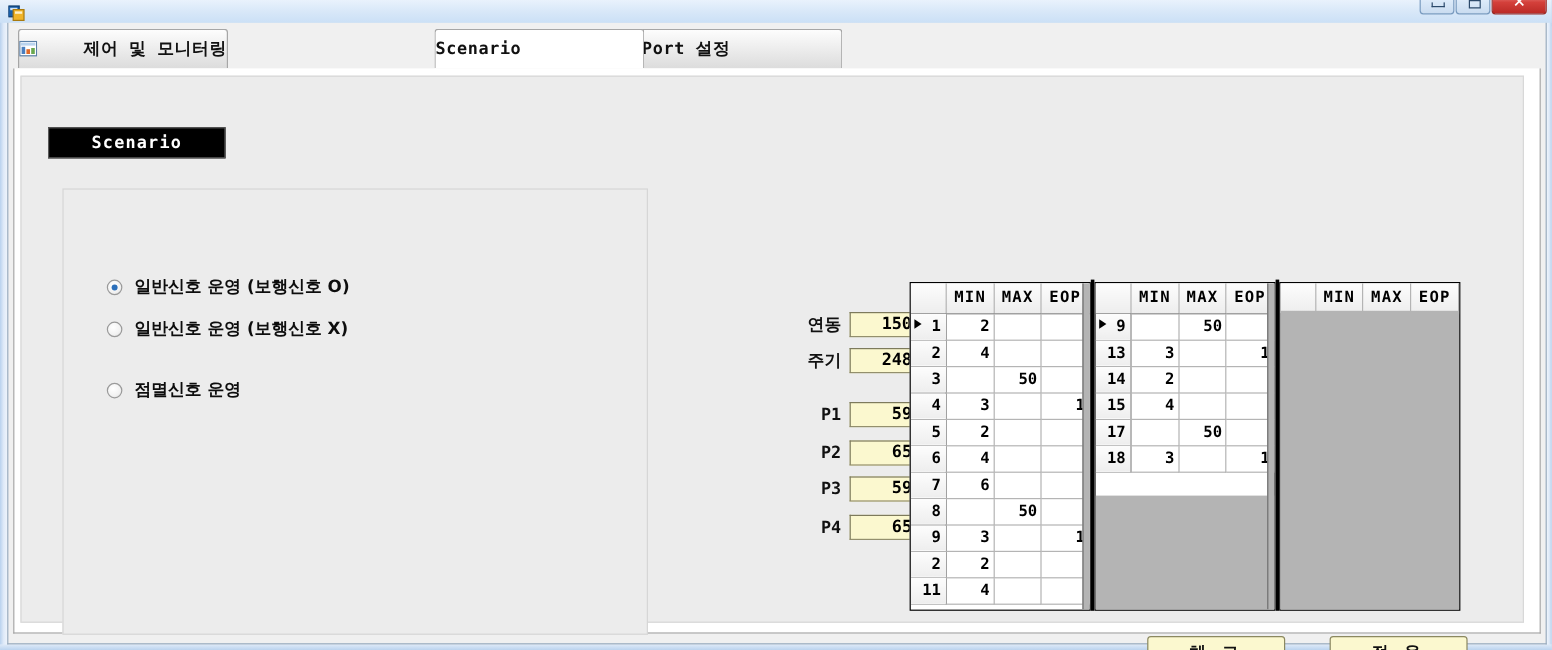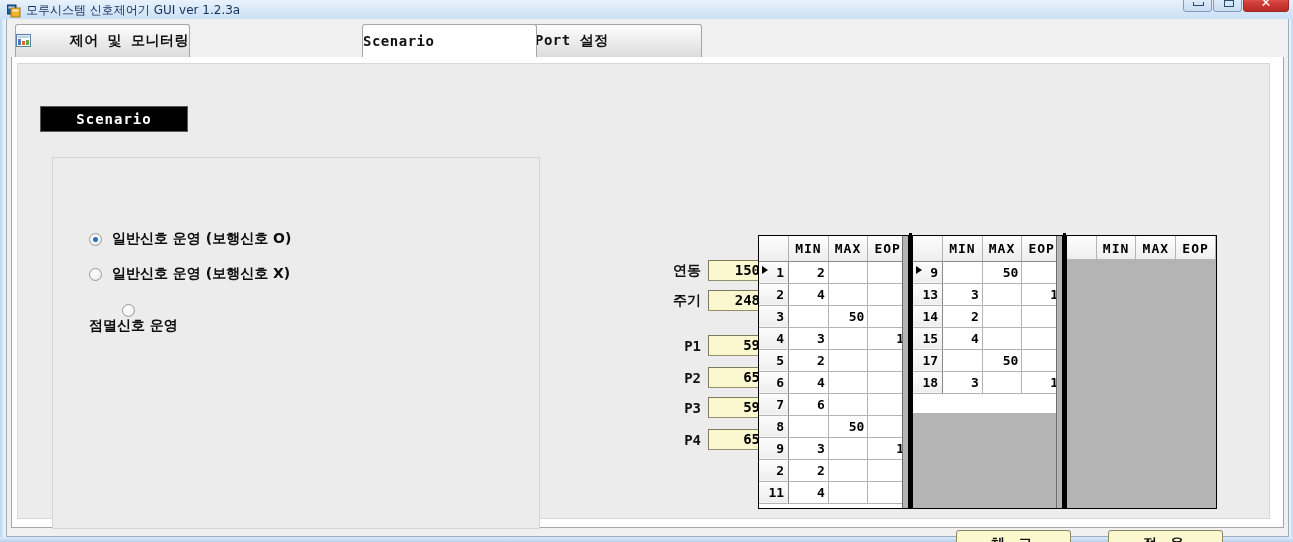--- a/index.html
+++ b/index.html
@@ -311,21 +311,20 @@
 
   <div id="titlebar">
     <span id="app-icon">
       <svg width="14" height="14" viewBox="0 0 14 14">
         <rect x="0" y="1" width="9" height="9" fill="#1a5fa8" stroke="#0d3a6b"></rect>
         <rect x="1.5" y="2.5" width="6" height="2" fill="#cfe3f7"></rect>
         <rect x="4" y="4" width="9" height="9" fill="#f0b429" stroke="#a87a10"></rect>
         <rect x="5.5" y="5.5" width="6" height="2" fill="#fdf0c8"></rect>
       </svg>
     </span>
-    <span id="title-text">모루시스템 신호제어기 GUI  ver 1.2.3a</span>
 
     <div id="win-controls">
       <div class="wbtn">
         <span class="min-mark"></span>
       </div>
       <div class="wbtn">
         <span class="max-mark"></span>
       </div>
       <div class="wbtn close">
         <span class="glyph">✕</span>
@@ -372,21 +371,21 @@
           <div class="radio-row checked" style="top:72px;">
             <span class="radio-dot"></span>
             <span>일반신호 운영 (보행신호 O)</span>
           </div>
 
           <div class="radio-row" style="top:107px;">
             <span class="radio-dot"></span>
             <span>일반신호 운영 (보행신호 X)</span>
           </div>
 
-          <div class="radio-row" style="top:146px;flex-direction:column;">
+          <div class="radio-row" style="top:158px;">
             <span class="radio-dot"></span>
             <span>점멸신호 운영</span>
           </div>
         </div>
 
         <div class="field-row" style="left:645px; top:196px;">
           <span class="field-label" style="width:38px;">연동</span>
           <span style="width:7px;"></span>
           <div class="textbox">150</div>
           <span class="unit">초</span>

